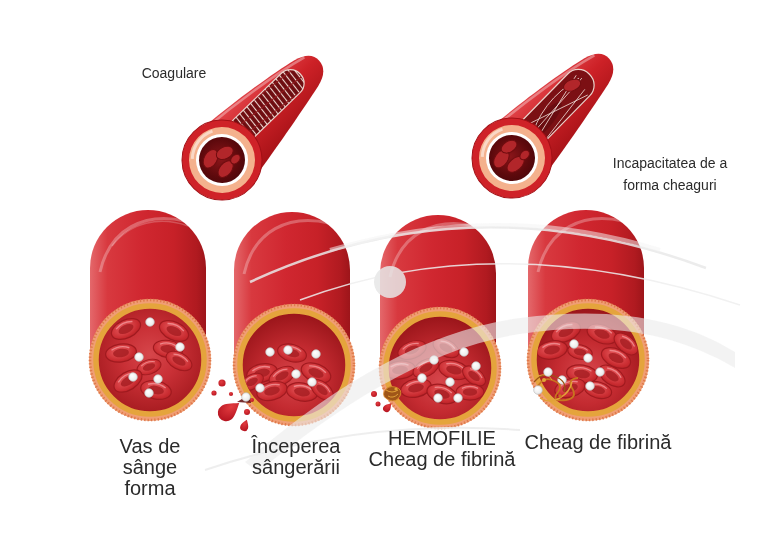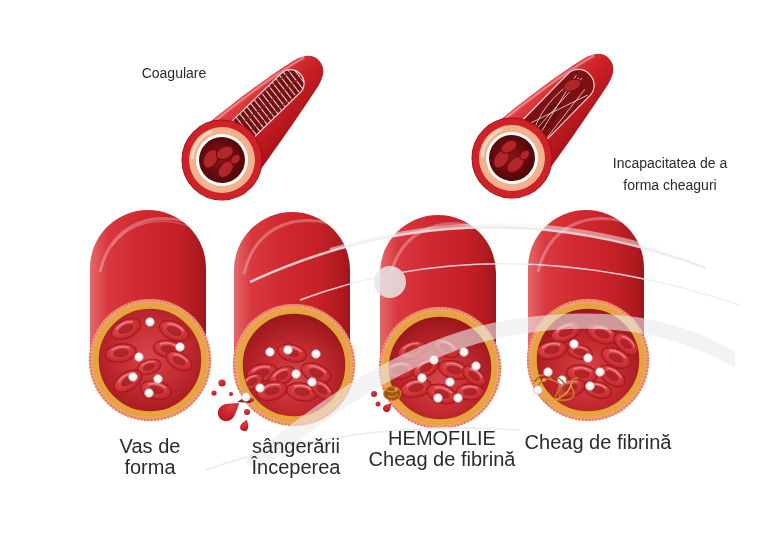--- a/index.html
+++ b/index.html
@@ -282,26 +282,27 @@
   <span>Coagulare</span>
 </div>
 
 <div class="lbl top" style="left:565px;top:152px;width:210px">
   <span>Incapacitatea de a</span>
   <span>forma cheaguri</span>
 </div>
 
 <div class="lbl" style="left:98px;top:436px;width:104px">
   <span>Vas de</span>
+  <span>sânge</span>
   <span>forma</span>
 </div>
 
 <div class="lbl" style="left:234px;top:436px;width:124px">
+  <span>Începerea</span>
   <span>sângerării</span>
-  <span>Începerea</span>
 </div>
 
 <div class="lbl" style="left:367px;top:428px;width:150px">
   <span>HEMOFILIE</span>
   <span>Cheag de fibrină</span>
 </div>
 
 <div class="lbl" style="left:520px;top:432px;width:156px">
   <span>Cheag de fibrină</span>
 </div>

